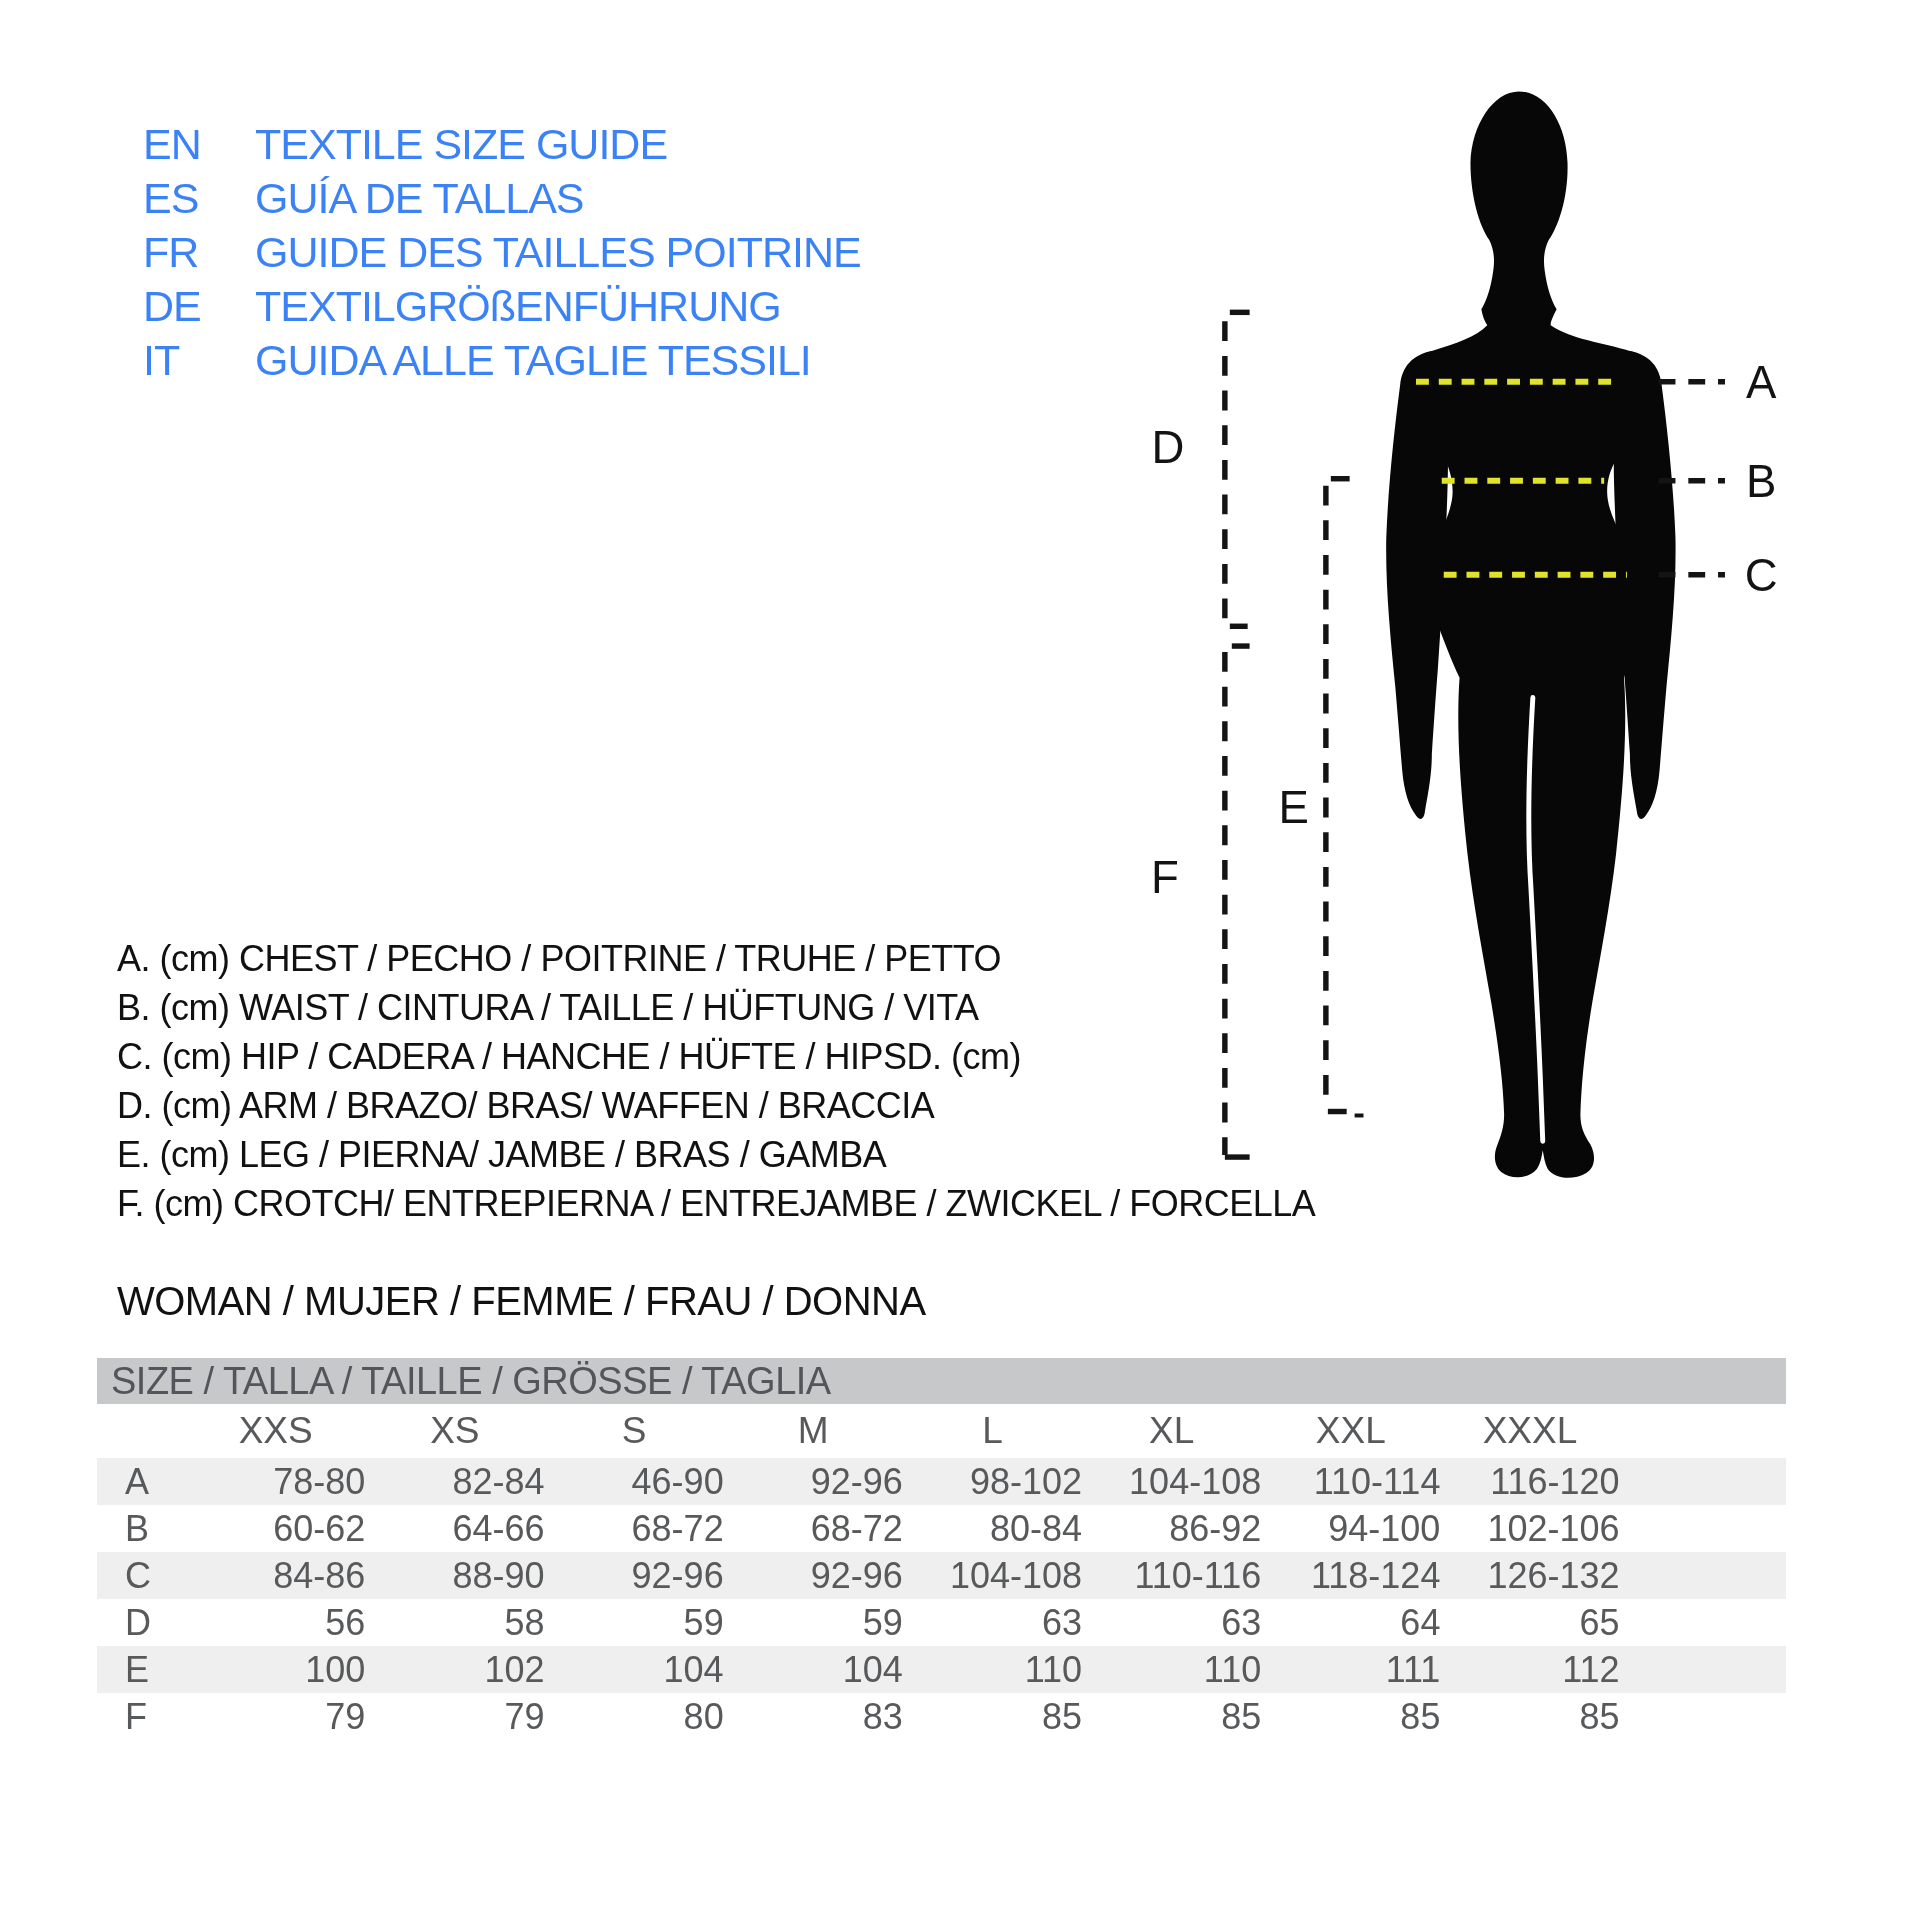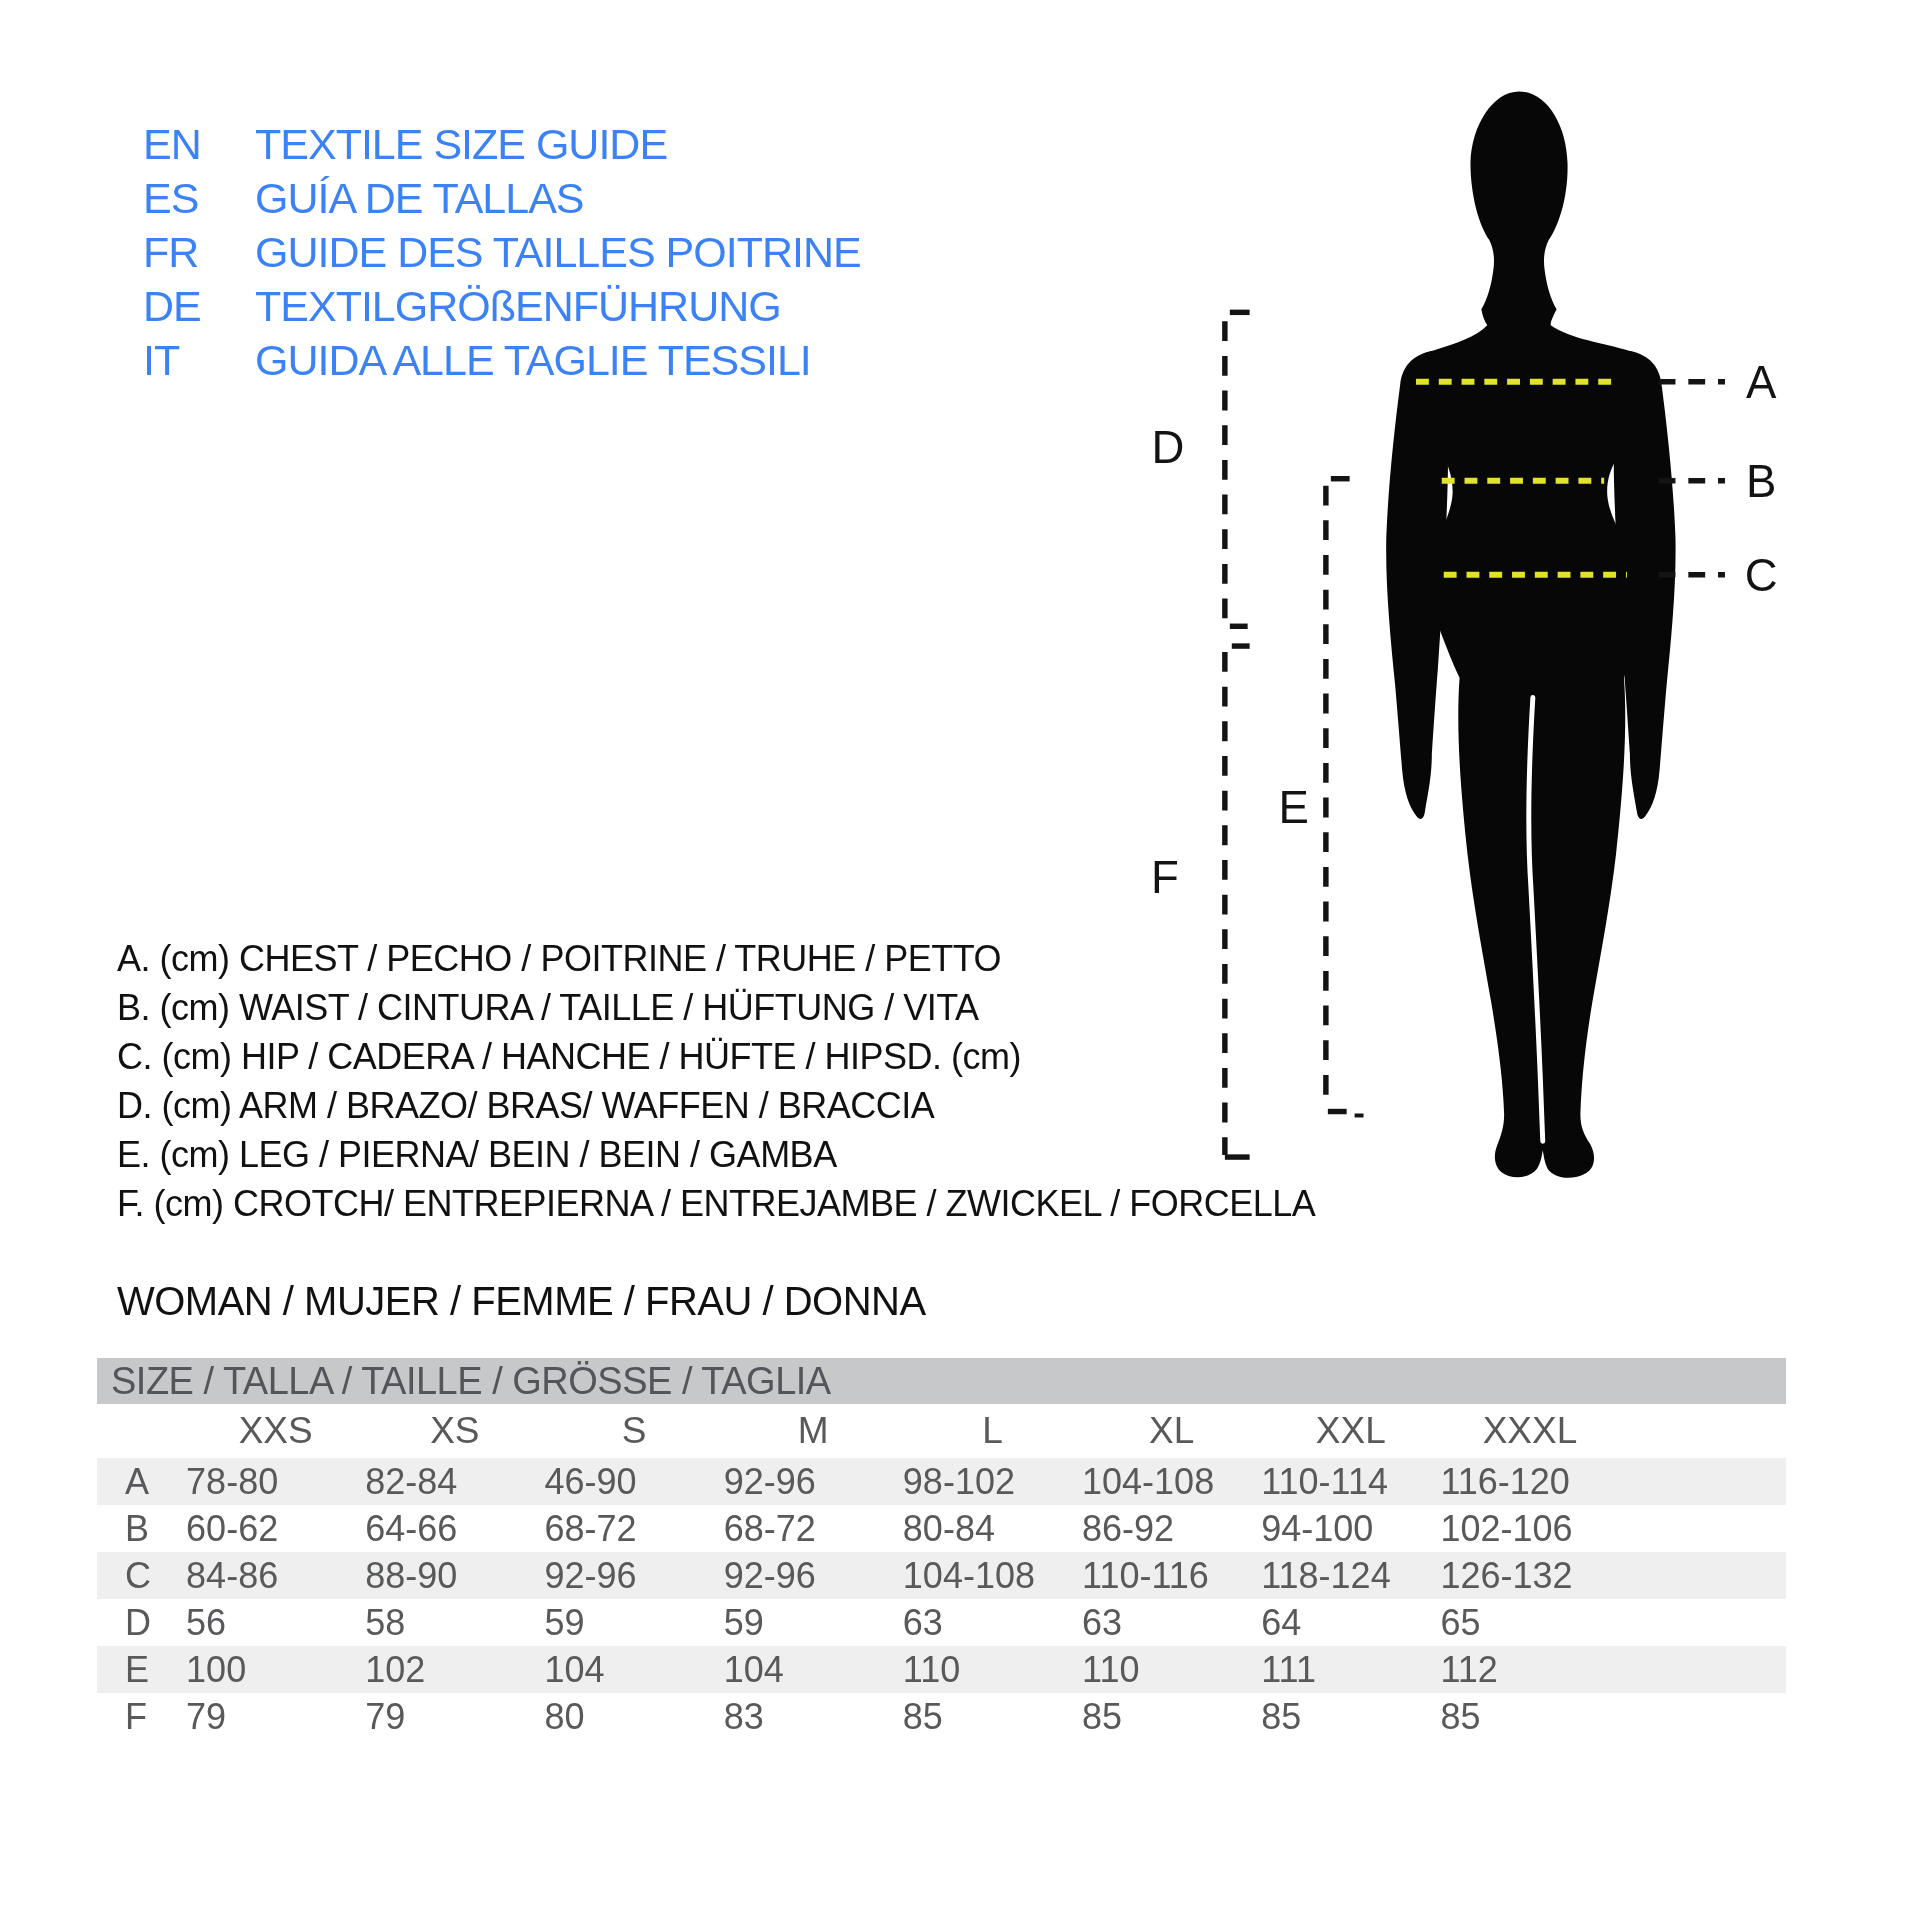--- a/index.html
+++ b/index.html
@@ -25,21 +25,21 @@
   .size-table{
     position:absolute;left:97px;top:1358px;width:1689px;
     border-collapse:collapse;table-layout:fixed;color:#58595b;
   }
   .size-table td{padding:0;vertical-align:middle;overflow:hidden;white-space:nowrap;}
   .bar-cell{
     background:#c7c8ca;height:46px;font-size:38px;letter-spacing:-0.5px;
     padding-left:14px !important;color:#54555a;
   }
   .sizes-row td{height:54px;font-size:37px;text-align:center;}
-  .data-row td{height:47px;font-size:36px;text-align:left;}
+  .data-row td{height:47px;font-size:36px;text-align:right;}
   .row-label{text-align:left !important;padding-left:28px !important;font-size:36px;}
   .row-alt td{background:#efefef;}
 </style>
 </head>
 <body>
 
 <div class="page">
 
   <div class="lang-block">
     <div class="lang-row">
@@ -165,21 +165,21 @@
     <text class="measure-label" x="59" y="427" text-anchor="middle">D</text>
     <text class="measure-label" x="186" y="791" text-anchor="middle">E</text>
     <text class="measure-label" x="56" y="861" text-anchor="middle">F</text>
   </svg>
 
   <div class="legend">
     <div class="legend-line">A. (cm) CHEST / PECHO / POITRINE / TRUHE / PETTO</div>
     <div class="legend-line">B. (cm) WAIST / CINTURA / TAILLE / HÜFTUNG / VITA</div>
     <div class="legend-line">C. (cm) HIP / CADERA / HANCHE / HÜFTE / HIPSD. (cm)</div>
     <div class="legend-line">D. (cm) ARM / BRAZO/ BRAS/ WAFFEN / BRACCIA</div>
-    <div class="legend-line">E. (cm) LEG / PIERNA/ BEIN / BEIN / GAMBA</div>
+    <div class="legend-line">E. (cm) LEG / PIERNA/ JAMBE / BRAS / GAMBA</div>
     <div class="legend-line">F. (cm) CROTCH/ ENTREPIERNA / ENTREJAMBE / ZWICKEL / FORCELLA</div>
   </div>
 
   <div class="gender-title">WOMAN / MUJER / FEMME / FRAU / DONNA</div>
 
   <table class="size-table">
     <colgroup>
       <col style="width:89px">
       <col style="width:179px">
         <col style="width:179px">

